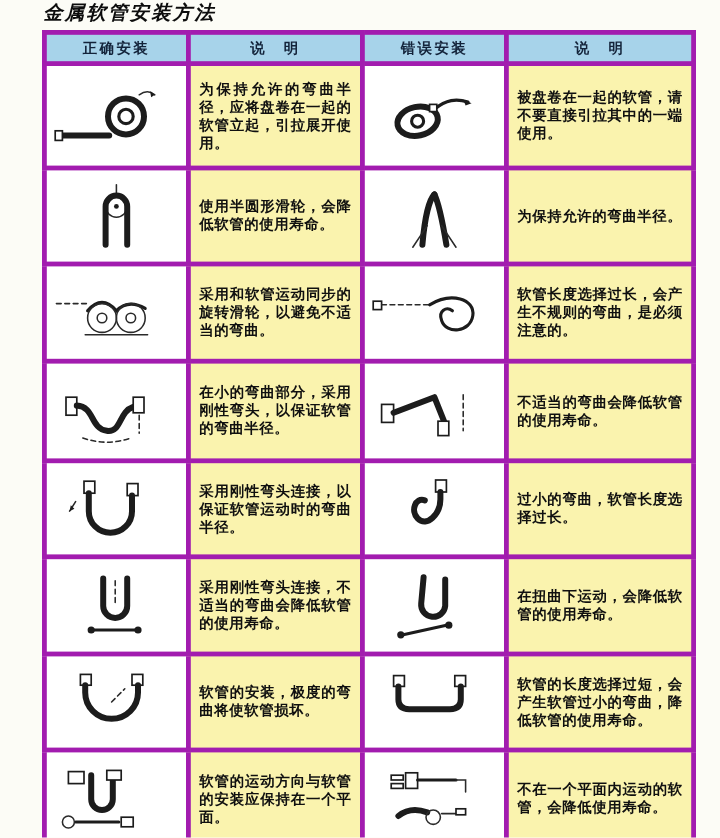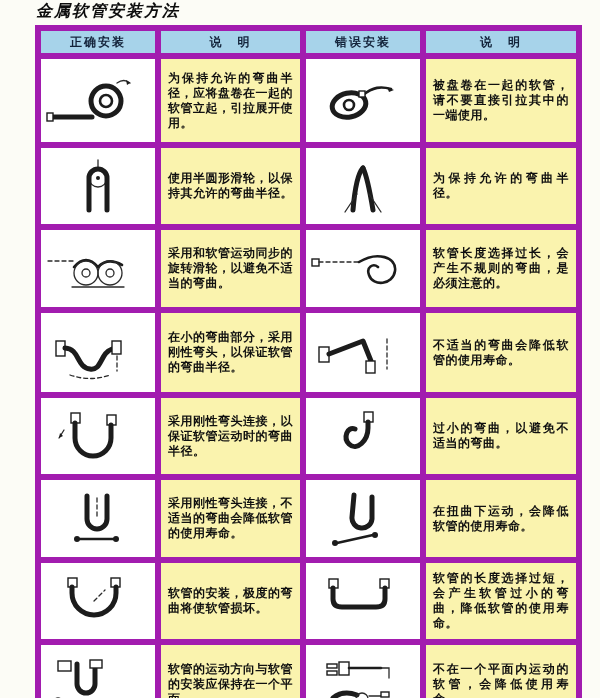--- a/index.html
+++ b/index.html
@@ -14,21 +14,21 @@
     position:absolute;left:36px;top:1px;
     font-family:Liberation Sans, sans-serif;
     font-style:italic;font-weight:bold;
     font-size:16px;letter-spacing:2px;color:#0d0d0d;
   }
   table.grid{
     position:absolute;left:35px;top:25px;
     width:541px;border-collapse:collapse;table-layout:fixed;
     border:2px solid #2b2b2b;
   }
-  .grid th,.grid td{border:6px solid #a21caf;padding:0;}
+  .grid th,.grid td{border:4px solid #a21caf;padding:0;}
   .grid th{
     background:#A7D3EA;height:22px;
     font-size:12px;font-weight:bold;letter-spacing:2px;color:#13233a;
   }
   td.img-cell{background:#FFFFFF;text-align:center;vertical-align:middle;}
   td.desc-cell{
     background:#FAF3AE;
     font-size:12px;font-weight:bold;line-height:15px;letter-spacing:0.5px;
     padding:4px 7px;text-align:justify;vertical-align:middle;color:#101010;
   }
@@ -96,21 +96,21 @@
 
     <tr class="r1">
       <td class="img-cell">
         <svg class="illu" width="108" height="56" viewBox="0 0 108 56">
           <line class="t" x1="54" y1="2" x2="54" y2="10"></line>
           <circle class="t" cx="54" cy="20" r="9"></circle>
           <circle class="k" cx="54" cy="20" r="2"></circle>
           <path class="h" d="M45,52 L45,20 A9,9 0 0 1 63,20 L63,52"></path>
         </svg>
       </td>
-      <td class="desc-cell">使用半圆形滑轮，以保持其允许的弯曲半径。</td>
+      <td class="desc-cell">使用半圆形滑轮，会降低软管的使用寿命。</td>
       <td class="img-cell">
         <svg class="illu" width="108" height="56" viewBox="0 0 108 56">
           <path class="h" d="M44,52 C46,28 50,14 54,10"></path>
           <path class="h" d="M64,52 C60,28 56,14 54,10"></path>
           <line class="t" x1="36" y1="54" x2="48" y2="36"></line>
           <line class="t" x1="72" y1="54" x2="60" y2="36"></line>
         </svg>
       </td>
       <td class="desc-cell">为保持允许的弯曲半径。</td>
     </tr>
@@ -170,21 +170,21 @@
           <path class="k" d="M15,30 l1,-5 3,3 z"></path>
         </svg>
       </td>
       <td class="desc-cell">采用刚性弯头连接，以保证软管运动时的弯曲半径。</td>
       <td class="img-cell">
         <svg class="illu" width="108" height="56" viewBox="0 0 108 56">
           <rect class="f" x="55" y="4" width="9" height="10"></rect>
           <path class="h" d="M59,14 L59,20 C59,32 48,44 40,36 C34,30 38,18 46,21"></path>
         </svg>
       </td>
-      <td class="desc-cell">过小的弯曲，以避免不适当的弯曲。</td>
+      <td class="desc-cell">过小的弯曲，软管长度选择过长。</td>
     </tr>
 
     <tr class="r5">
       <td class="img-cell">
         <svg class="illu" width="108" height="56" viewBox="0 0 108 56">
           <path class="h" d="M43,5 L43,28 A10,10 0 0 0 63,28 L63,5"></path>
           <line class="t d" x1="53" y1="7" x2="53" y2="26"></line>
           <line class="m" x1="35" y1="48" x2="70" y2="48"></line>
           <circle class="k" cx="33" cy="48" r="3"></circle>
           <circle class="k" cx="72" cy="48" r="3"></circle>

